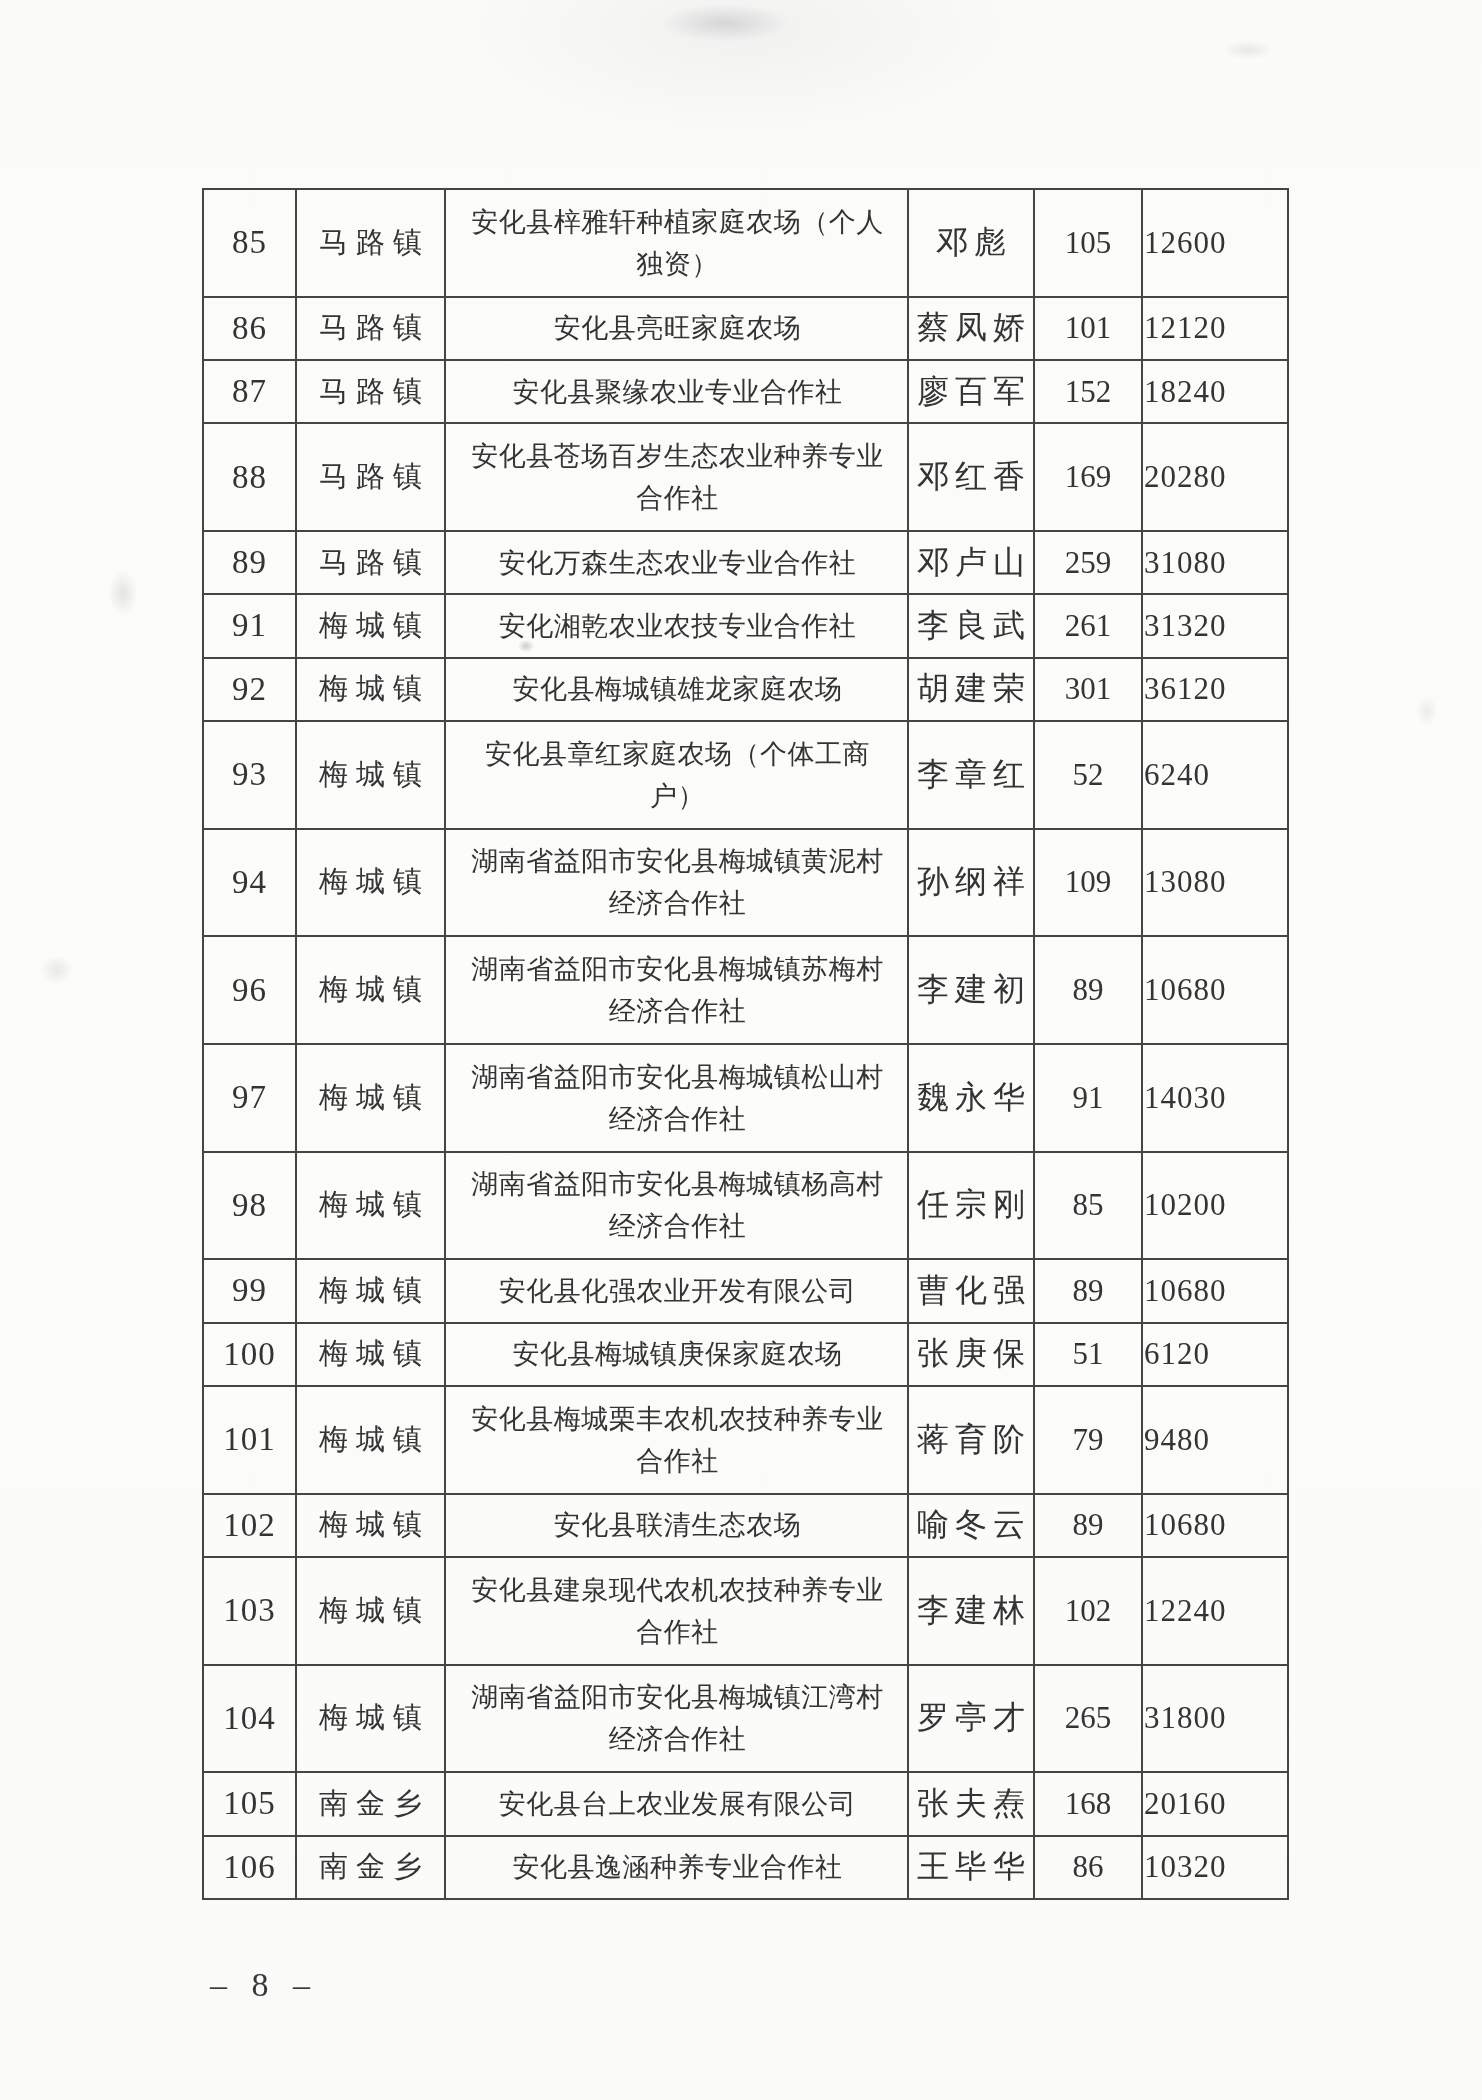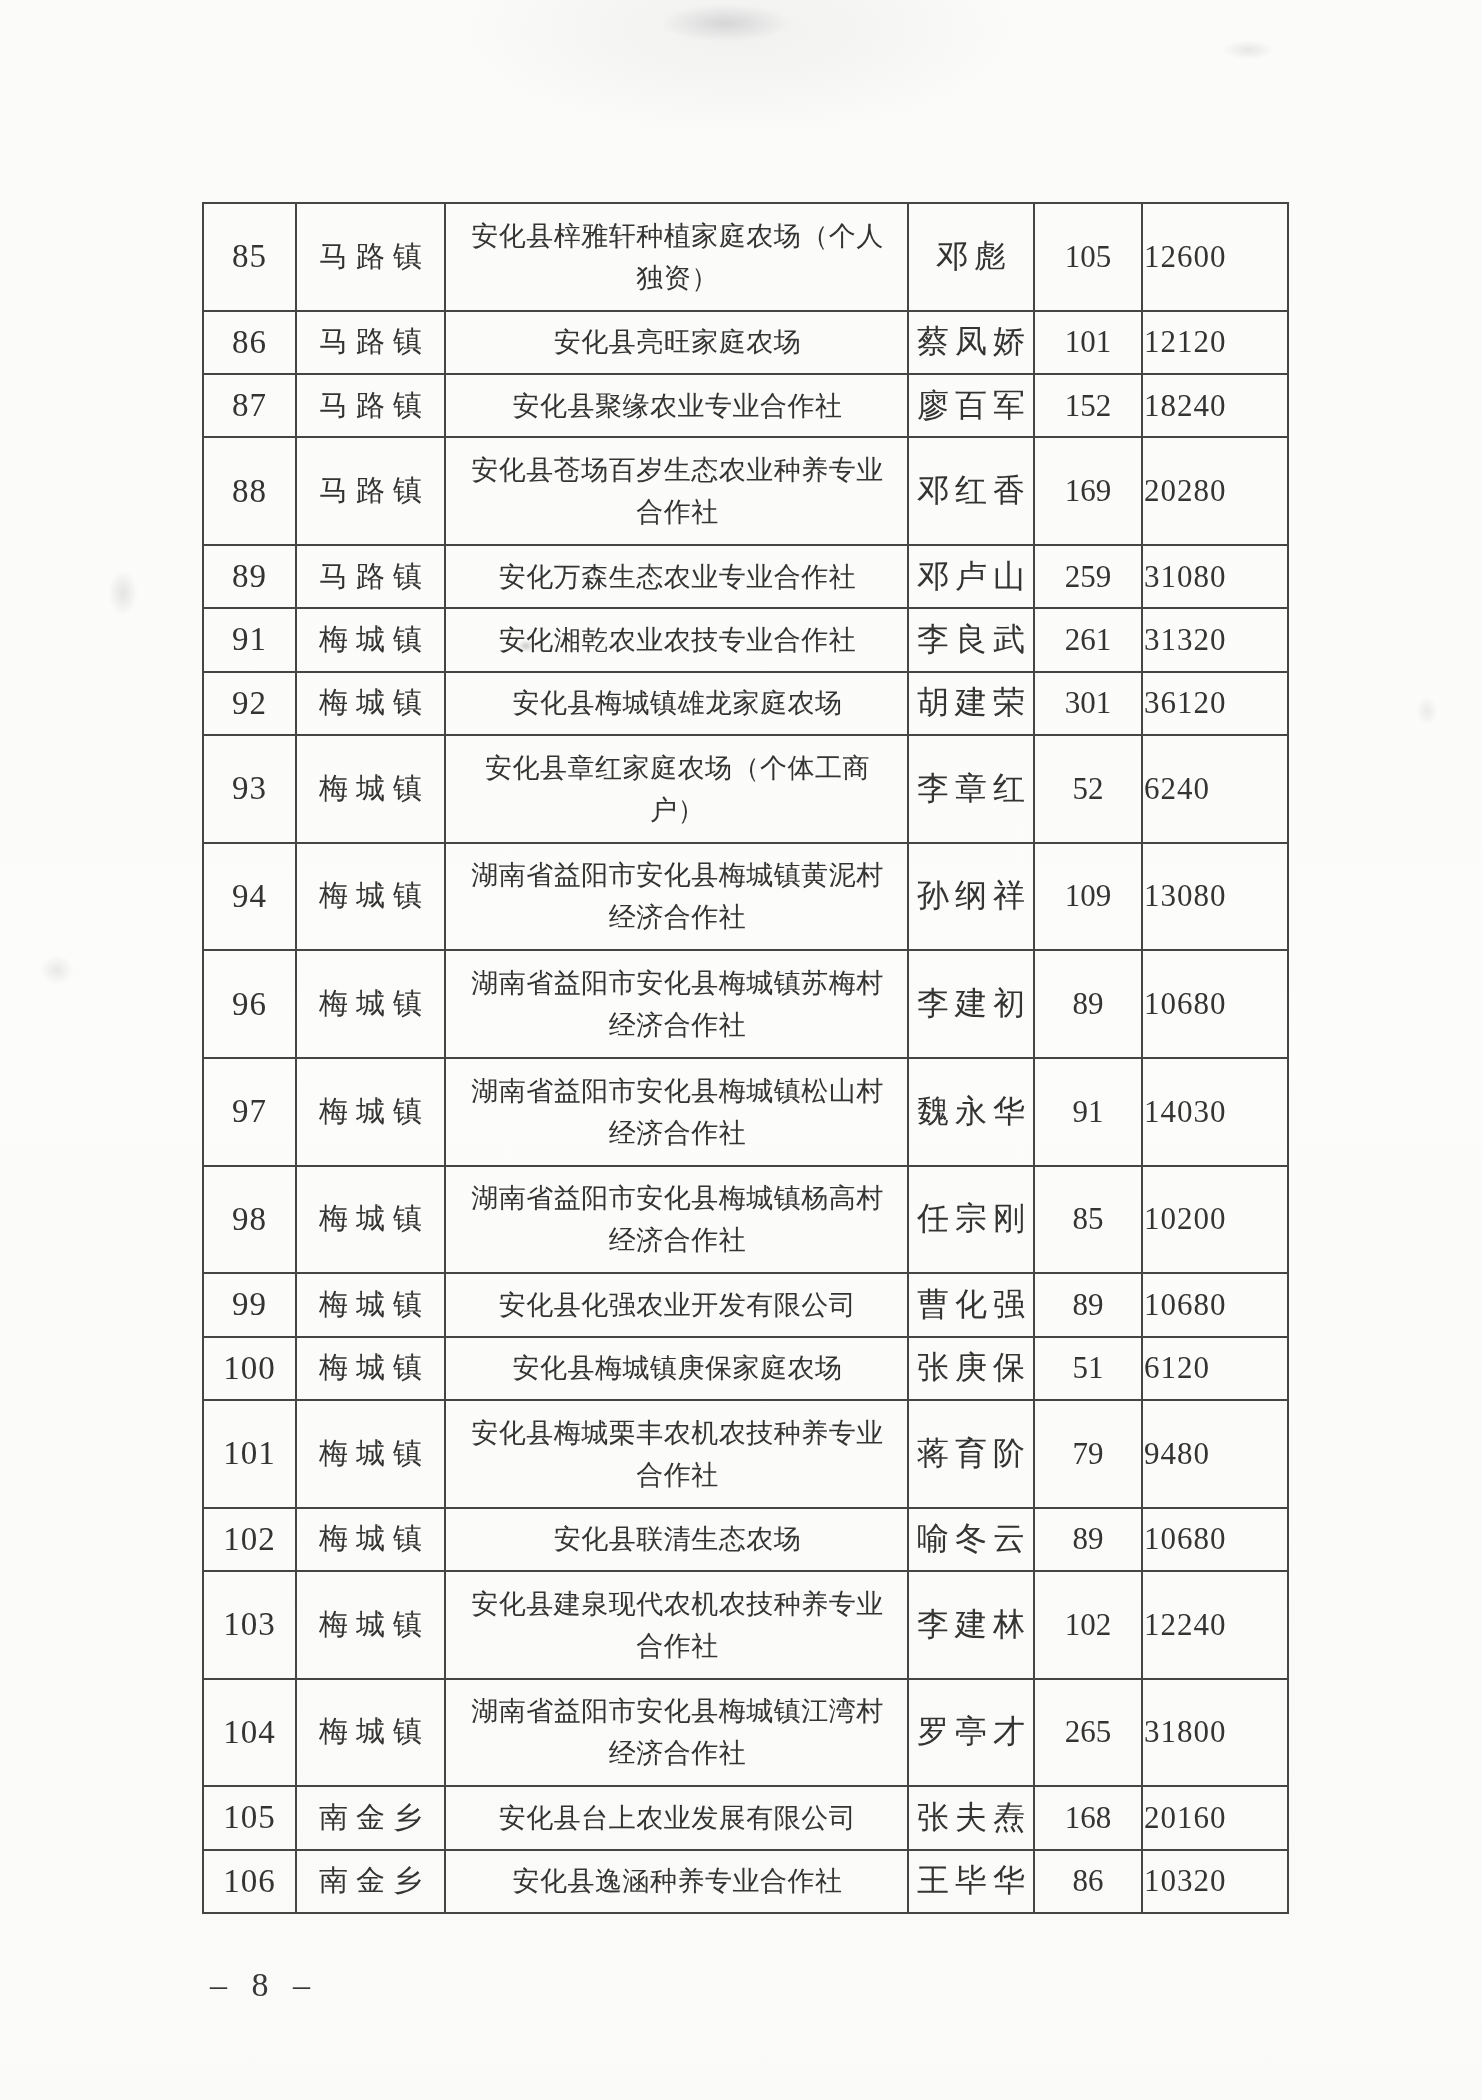--- a/index.html
+++ b/index.html
@@ -21,21 +21,20 @@
     color: #2e2e2e;
   }
   table.grant {
     position: absolute;
     left: 202px;
     top: 188px;
     width: 1085px;
     height: 1712px;
     border-collapse: collapse;
     table-layout: fixed;
-    margin-top: 14px;
   }
   table.grant td {
     border: 2px solid #454545;
     vertical-align: middle;
     color: #343434;
     background: transparent;
   }
   td.c-index {
     text-align: center;
     font-size: 33px;

